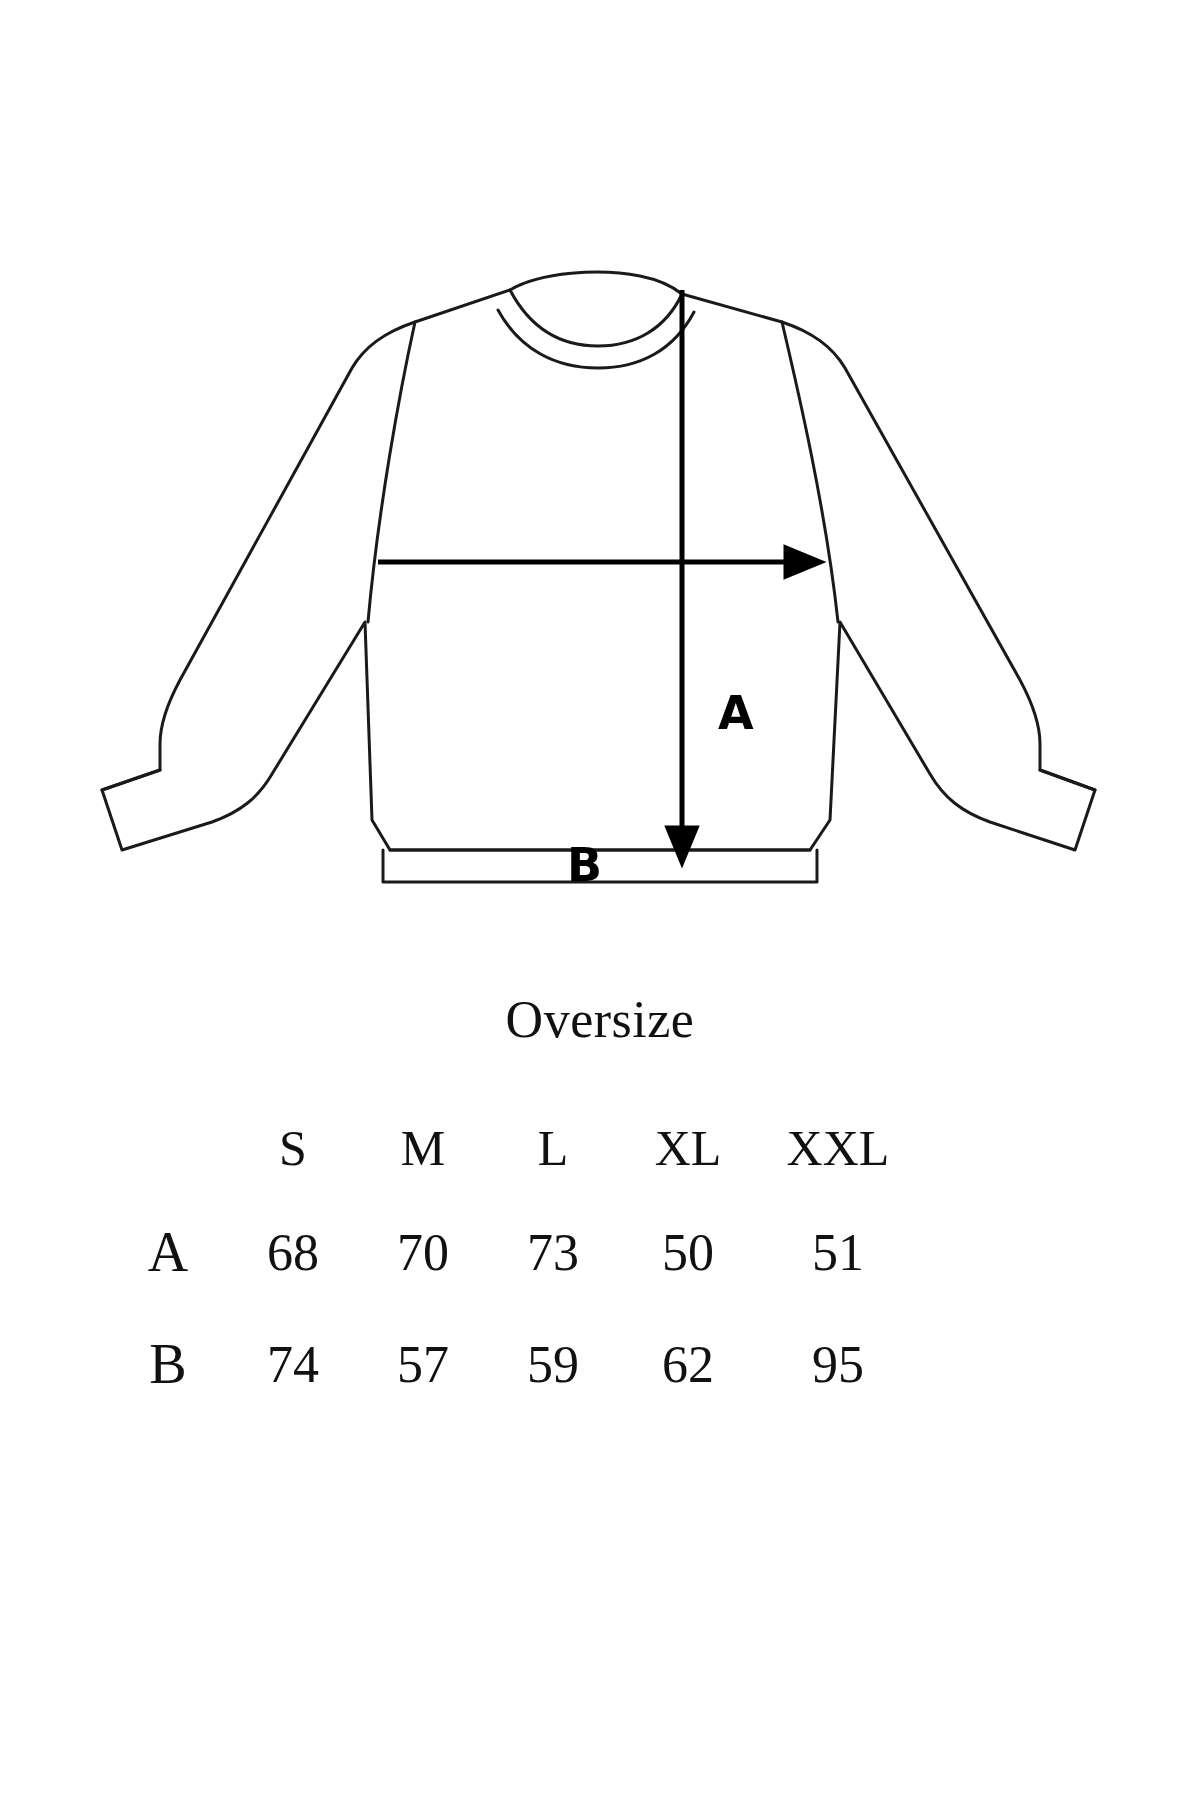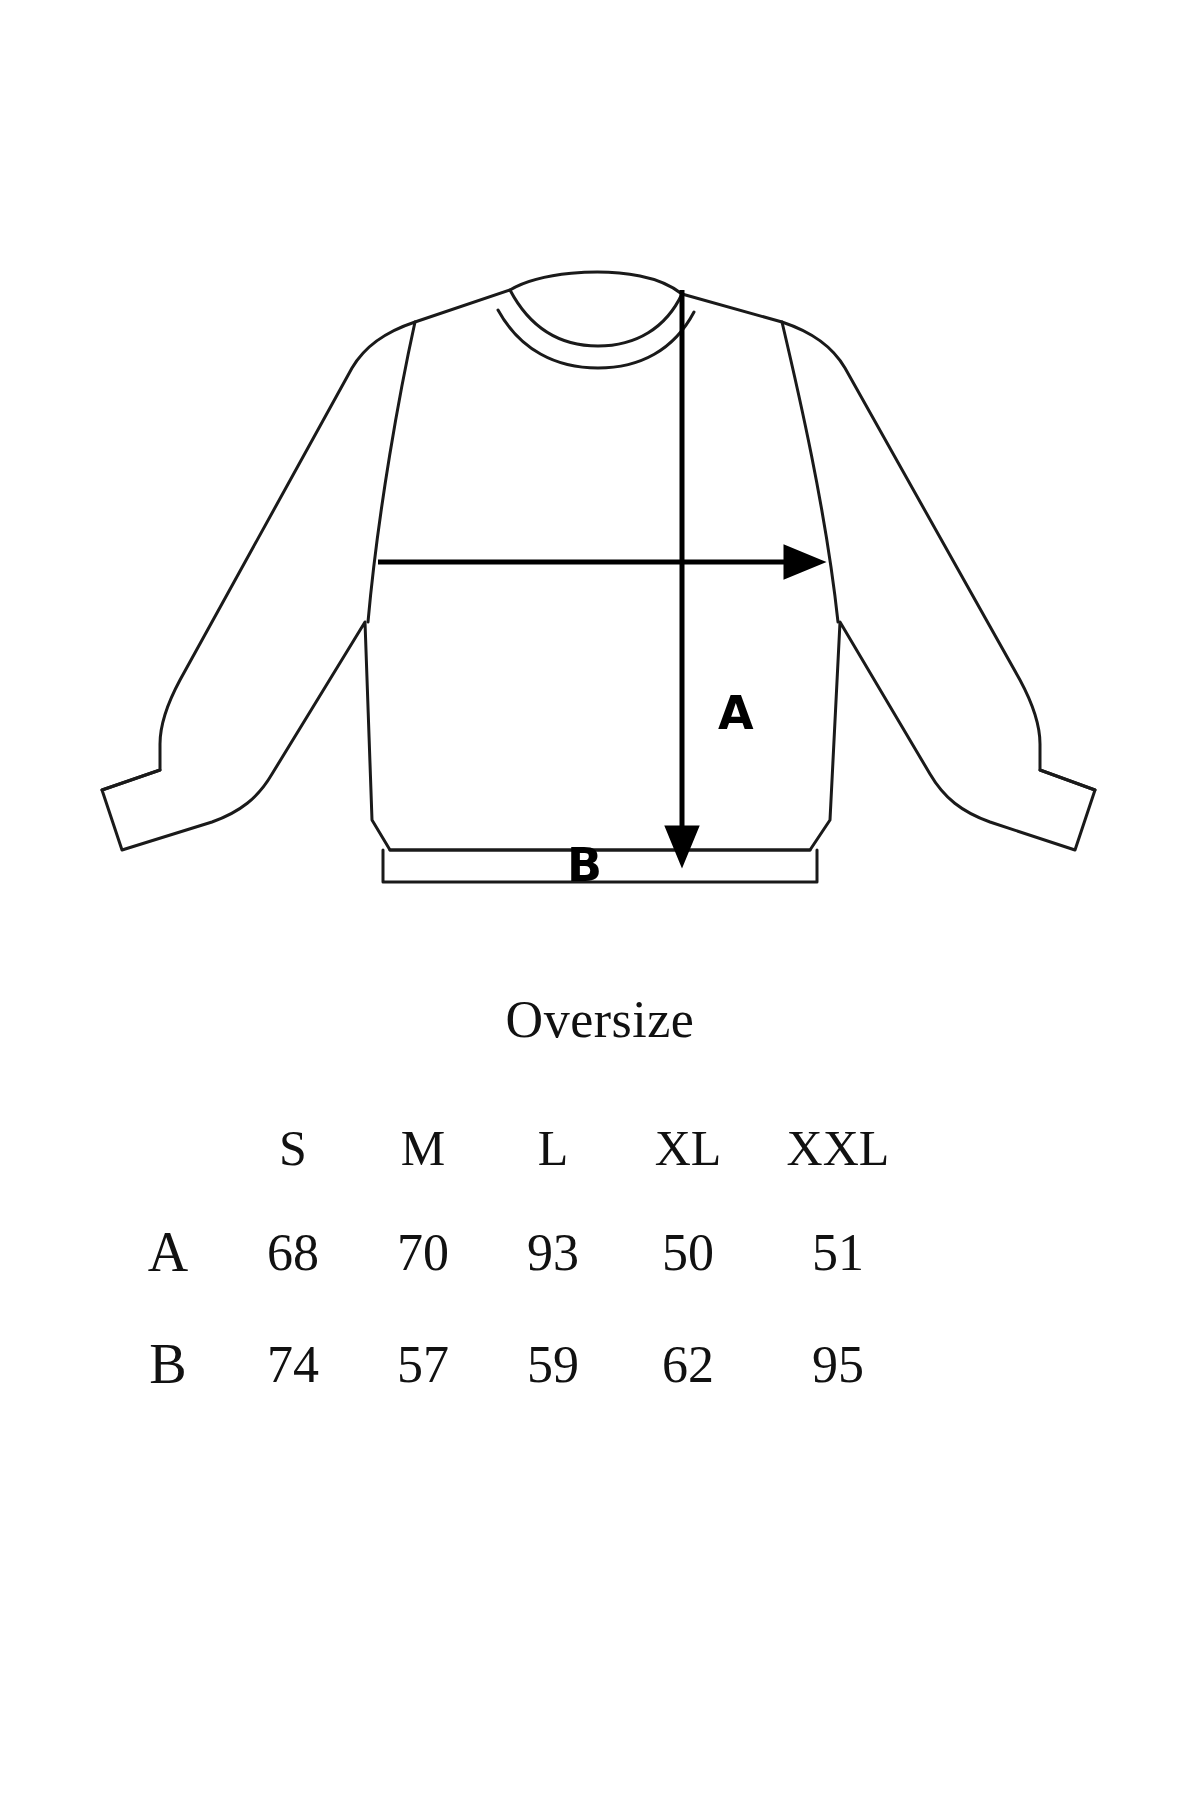--- a/index.html
+++ b/index.html
@@ -179,21 +179,21 @@
         <th class="col-l">L</th>
         <th class="col-xl">XL</th>
         <th class="col-xxl">XXL</th>
       </tr>
     </thead>
     <tbody>
       <tr>
         <td class="row-label">A</td>
         <td>68</td>
         <td>70</td>
-        <td>93</td>
+        <td>73</td>
         <td>50</td>
         <td>51</td>
       </tr>
       <tr>
         <td class="row-label">B</td>
         <td>74</td>
         <td>57</td>
         <td>59</td>
         <td>62</td>
         <td>95</td>

